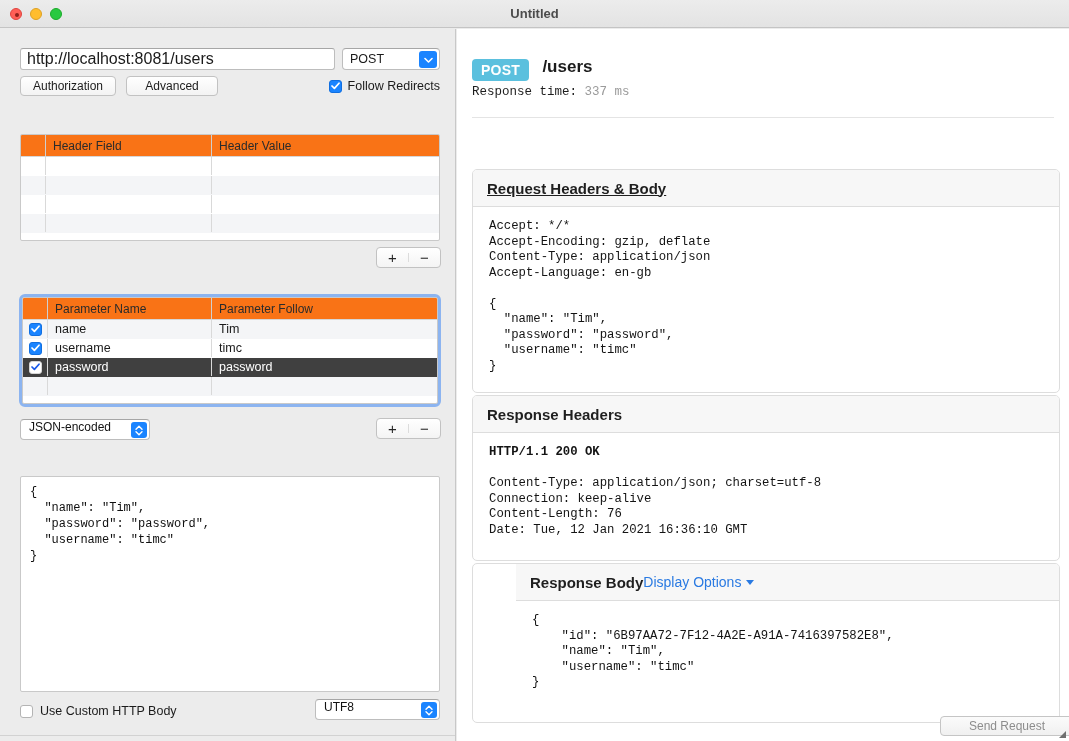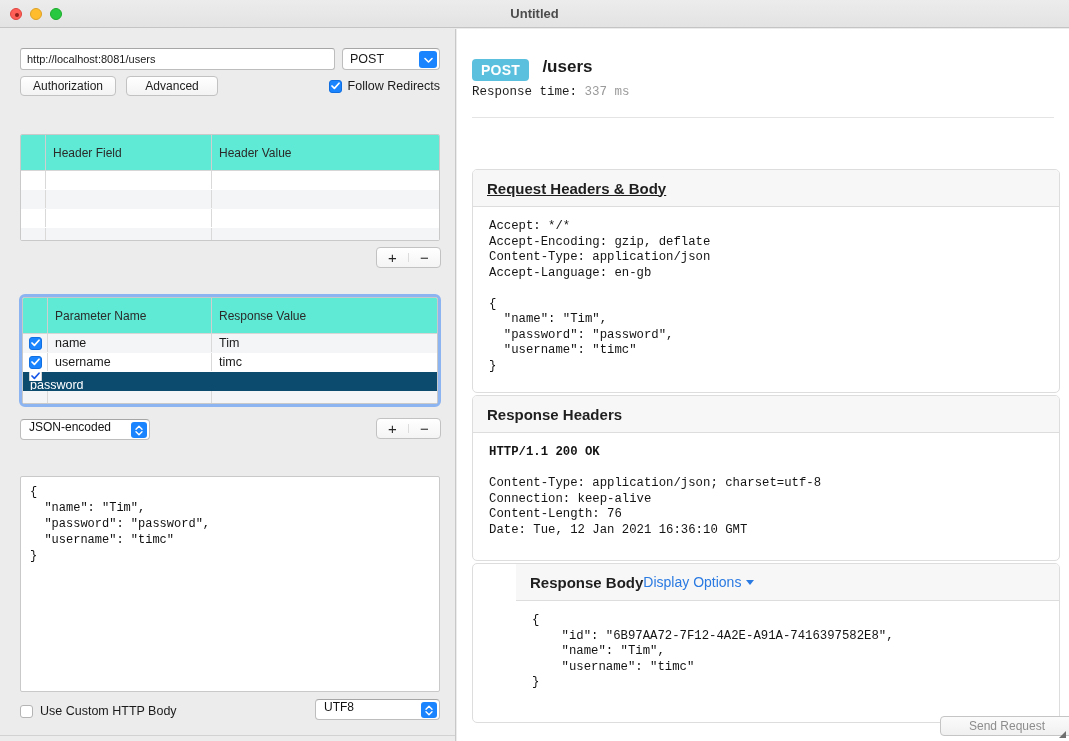--- a/index.html
+++ b/index.html
@@ -33,21 +33,21 @@
   
   .left-panel {
     position: absolute; left: 0; top: 29px; width: 456px; height: 712px;
     background: #ececec; border-right: 1px solid #c8c8c8;
   }
 
   .url-row { position: absolute; left: 20px; top: 19px; width: 420px; display: flex; gap: 7px; }
   .url-field {
     width: 315px; height: 22px; background: #fff;
     border: 1px solid #bdbdbd; border-top-color: #a6a6a6; border-radius: 3px;
-    font-family: "Liberation Sans", sans-serif; font-size: 11px; color: #1a1a1a;
+    font-family: "Liberation Sans", sans-serif; font-size: 16px; color: #1a1a1a;
     padding: 0 6px; line-height: 20px; outline: none;
   }
   .method-select {
     position: relative; width: 98px; height: 22px; background: #fff;
     border: 1px solid #bdbdbd; border-top-color: #a6a6a6; border-radius: 4px;
     display: flex; align-items: center; padding-left: 7px;
     font-size: 12.5px; color: #1a1a1a;
   }
   .method-arrow {
     position: absolute; right: 2px; top: 2px; width: 18px; height: 17px;
@@ -72,26 +72,26 @@
   .cb.checked { background: #1a84ff; border-color: #116fe0; }
   .cb.checked svg { display: block; }
   .cb svg { display: none; }
   .follow-label { font-size: 12.5px; color: #1b1b1b; }
 
   
   .table-box {
     position: absolute; background: #fff; border: 1px solid #c9c9c9; border-radius: 2px;
     overflow: hidden;
   }
-  .tbl-head { display: flex; height: 36px; background: #5eead4; border-bottom: 1px solid #d6d6d6; }
+  .tbl-head { display: flex; height: 22px; background: #f97316; border-bottom: 1px solid #d6d6d6; }
   .tbl-head .cell { font-size: 12px; color: #2b2b2b; display: flex; align-items: center; padding-left: 7px; }
   .tbl-row { display: flex; height: 19px; border-bottom: 1px solid transparent; }
   .tbl-row .cell { font-size: 12.5px; color: #1a1a1a; display: flex; align-items: center; padding-left: 7px; overflow: hidden; white-space: nowrap; }
   .tbl-row.alt { background: #f4f5f7; }
-  .tbl-row.selected { background: #0c4a6e; flex-direction: column; }
+  .tbl-row.selected { background: #404040; }
   .tbl-row.selected .cell { color: #fff; }
   .col-div { width: 1px; background: #d9d9d9; align-self: stretch; }
   .tbl-head .col-div { background: #cfcfcf; }
 
   
   #headers-table { left: 20px; top: 105px; width: 420px; height: 107px; }
   #headers-table .c-check { width: 24px; }
   #headers-table .c-name { width: 165px; }
   #headers-table .c-value { flex: 1; }
 
@@ -281,21 +281,21 @@
       <div class="pm-btn">−</div>
     </div>
 
     <div class="params-focus"></div>
     <div class="table-box" id="params-table">
       <div class="tbl-head">
         <div class="cell c-check"></div>
         <div class="col-div"></div>
         <div class="cell c-name">Parameter Name</div>
         <div class="col-div"></div>
-        <div class="cell c-value">Response Value</div>
+        <div class="cell c-value">Parameter Follow</div>
       </div>
       <div class="tbl-row alt">
         <div class="cell c-check">
           <span class="cb-sm">
             <svg width="9" height="8" viewBox="0 0 9 8">
                 <path d="M1 4 L3.4 6.4 L8 1.2" stroke="#fff" stroke-width="1.7" fill="none" stroke-linecap="round" stroke-linejoin="round"></path>
               </svg>
           </span>
         </div>
         <div class="col-div"></div>

